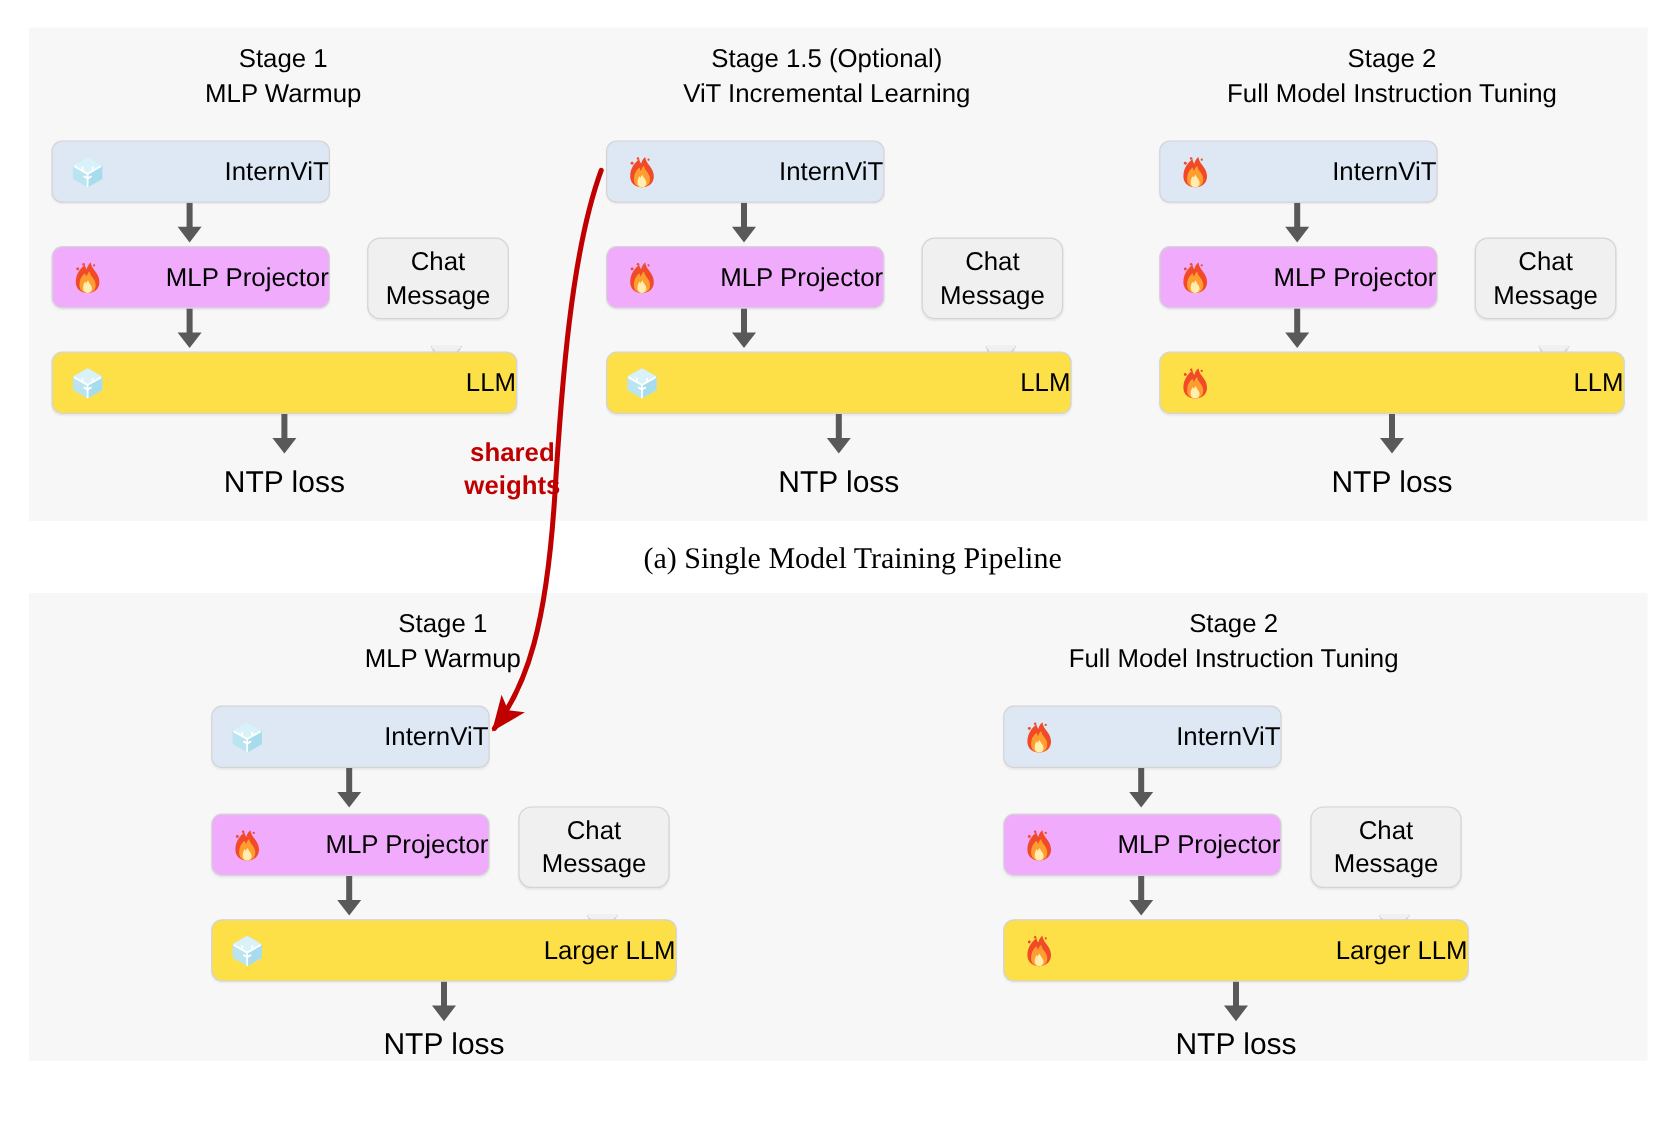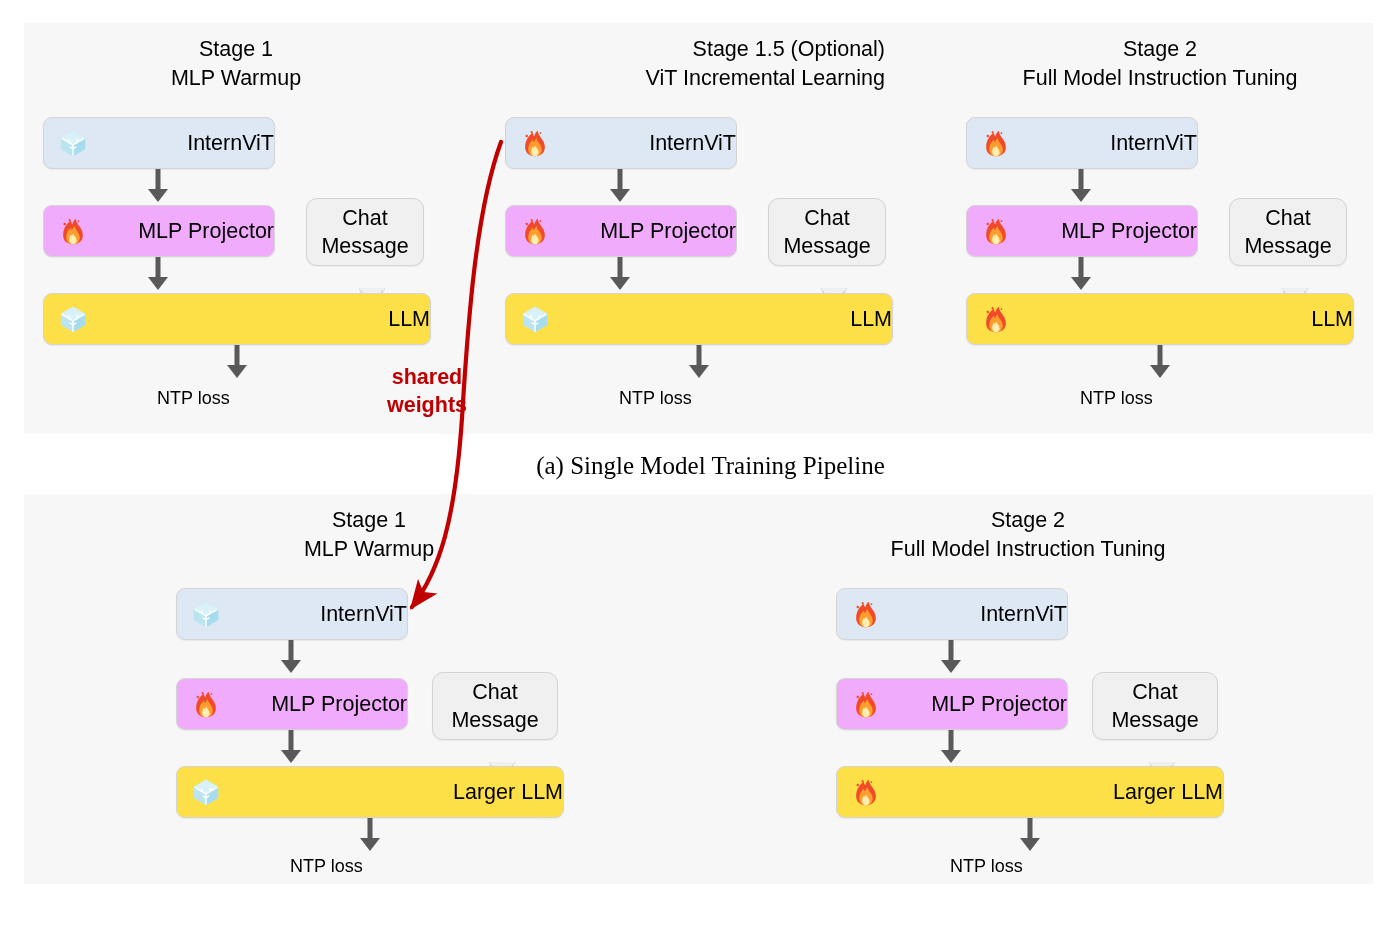--- a/index.html
+++ b/index.html
@@ -101,22 +101,23 @@
 
   
   .arrow {
     position: absolute;
   }
   .arrow svg { display: block; }
 
   
   .ntp {
     position: absolute;
-    font-size: 18px;
+    font-size: 25px;
     color: #000;
+    text-align: center;
     white-space: nowrap;
   }
   .shared {
     position: absolute;
     font-size: 21.5px;
     line-height: 28px;
     color: #c00000;
     text-align: center;
     white-space: nowrap;
   }
@@ -143,21 +144,21 @@
 <body>
 
 <div id="root">
 
   <div class="panel" id="panel-a"></div>
 
   <div class="col-header" style="left:76px; top:35px; width:320px;">
     <span class="l1">Stage 1</span>
     <span class="l2">MLP Warmup</span>
   </div>
-  <div class="col-header" style="left:545px; top:35px; width:340px;text-align:right;">
+  <div class="col-header" style="left:519px; top:35px; width:340px;">
     <span class="l1">Stage 1.5 (Optional)</span>
     <span class="l2">ViT Incremental Learning</span>
   </div>
   <div class="col-header" style="left:990px; top:35px; width:340px;">
     <span class="l1">Stage 2</span>
     <span class="l2">Full Model Instruction Tuning</span>
   </div>
 
   <div class="mod vit narrow" style="left:43px; top:117px; width:232px; height:52px;">
     <span class="emoji">

